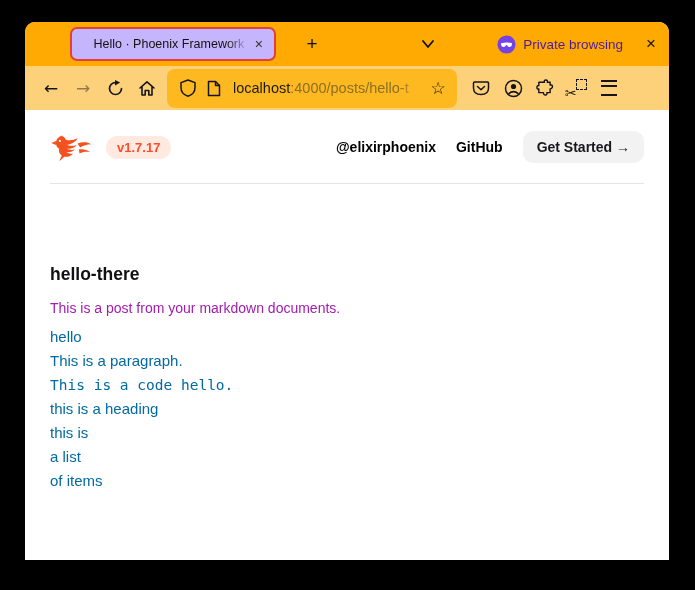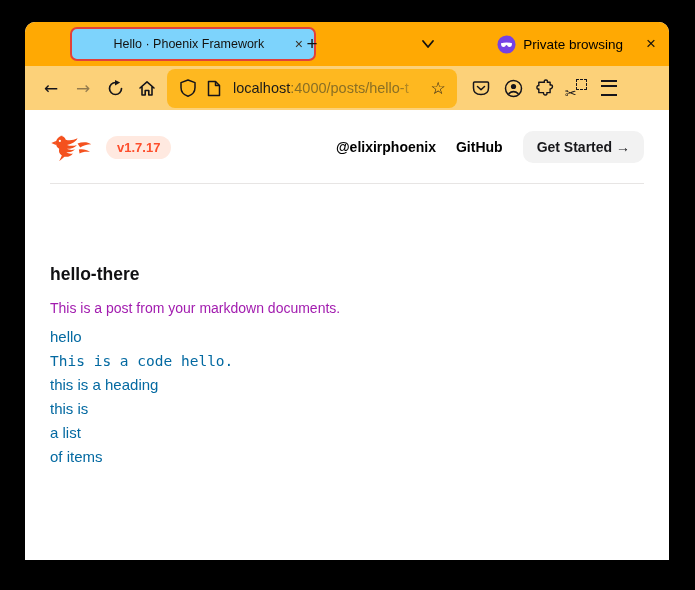--- a/index.html
+++ b/index.html
@@ -11,22 +11,22 @@
   .window{
     position:absolute;left:25px;top:22px;width:644px;height:538px;
     border-radius:10px 10px 0 0;overflow:hidden;background:#fff;
     display:flex;flex-direction:column;
   }
   
   .titlebar{
     position:relative;height:44px;flex:0 0 44px;background:#ffa903;
   }
   .tab{
-    position:absolute;left:45px;top:5px;width:246px;height:34px;
-    background:#7dd3fc;border:2px solid #e2403a;border-radius:7px;
+    position:absolute;left:45px;top:5px;width:206px;height:34px;
+    background:#c4b5fd;border:2px solid #e2403a;border-radius:7px;
     box-sizing:border-box;display:flex;align-items:center;
     padding:0 8px 0 14px;cursor:default;
   }
   .tab-title{
     flex:1;font-size:12.5px;color:#14120f;white-space:nowrap;overflow:hidden;
     text-align:center;
     -webkit-mask-image:linear-gradient(to right,#000 85%,transparent 98%);
             mask-image:linear-gradient(to right,#000 85%,transparent 98%);
   }
   .tab-close{
@@ -39,21 +39,21 @@
     font-size:19px;font-weight:400;color:#14120f;border-radius:4px;cursor:pointer;
   }
   .tabs-chevron{
     position:absolute;left:394px;top:15px;width:18px;height:14px;cursor:pointer;
   }
   .titlebar-right{
     position:absolute;right:7px;top:0;height:44px;display:flex;align-items:center;gap:14px;
   }
   .private-badge{display:flex;align-items:center;gap:7px;margin-right:3px;}
   .private-mask{width:19px;height:19px;}
-  .private-label{font-size:13.5px;color:#000000;}
+  .private-label{font-size:13.5px;color:#4c1d95;}
   .win-close{
     width:22px;height:22px;display:flex;align-items:center;justify-content:center;
     font-size:17px;color:#14120f;cursor:pointer;border-radius:4px;
   }
   
   .toolbar{
     height:44px;flex:0 0 44px;background:#fcd179;display:flex;align-items:center;
     padding:0 10px;box-sizing:border-box;
   }
   .tb-btn{
@@ -220,20 +220,21 @@
         <a class="nav-link">GitHub</a>
         <button class="cta-btn">Get Started →</button>
       </div>
     </div>
     <hr class="header-divider">
 
     <div class="article">
       <h1 class="article-title">hello-there</h1>
       <p class="article-subtitle">This is a post from your markdown documents.</p>
       <p class="article-line">hello</p>
+      <p class="article-line">This is a paragraph.</p>
       <p class="article-line code">This is a code hello.</p>
       <p class="article-line">this is a heading</p>
       <p class="article-line">this is</p>
       <p class="article-line">a list</p>
       <p class="article-line">of items</p>
     </div>
   </div>
 
 </div>
 

